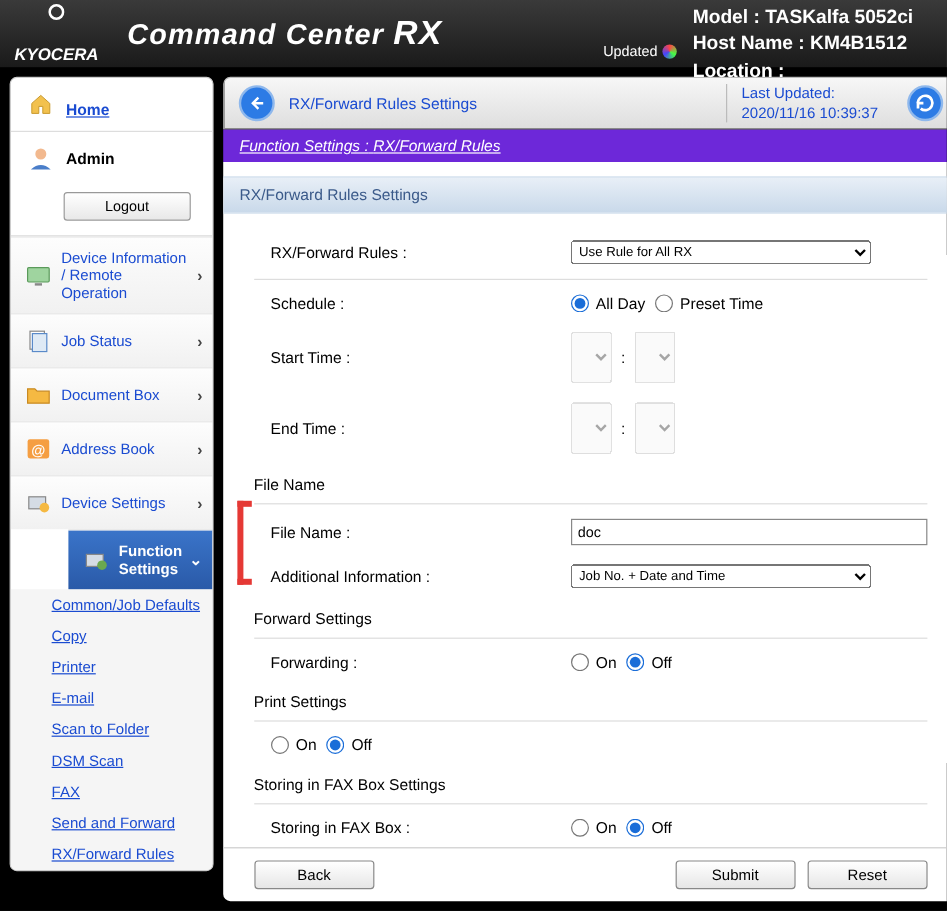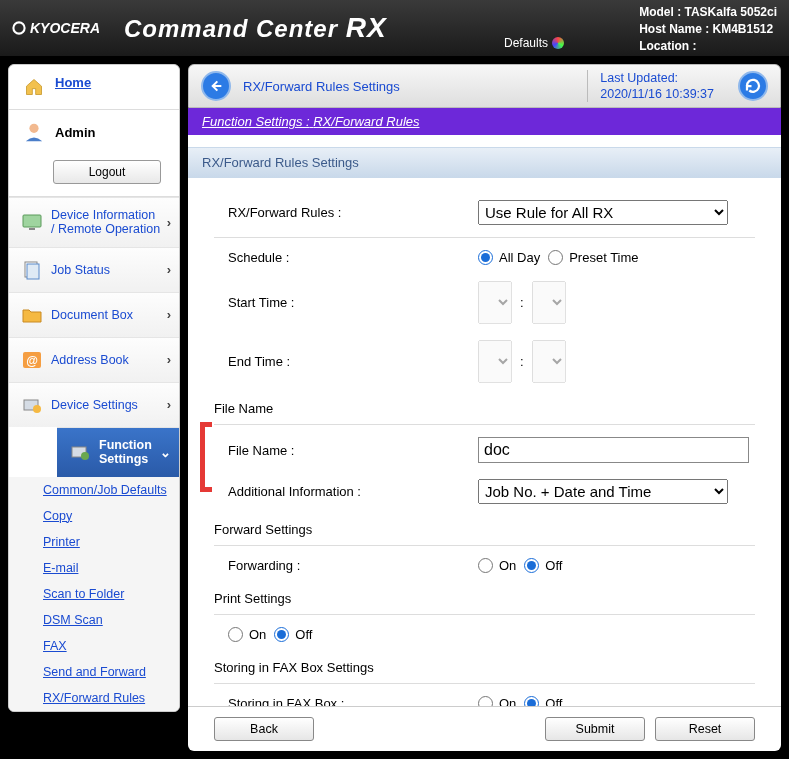--- a/index.html
+++ b/index.html
@@ -1,33 +1,33 @@
 <!DOCTYPE html>
 <html><head>
 <meta charset="utf-8">
 <style>
   * { box-sizing: border-box; margin: 0; padding: 0; }
   body { font-family: Arial, sans-serif; font-size: 13px; background: #000; width: 789px; height: 759px; overflow: hidden; }
 
   
   .header { height: 56px; background: linear-gradient(#3a3a3a,#1a1a1a); display: flex; align-items: center; padding: 0 12px; position: relative; }
-  .logo-kyo { color: #fff; font-weight: bold; font-style: italic; font-size: 14px; display: flex; align-items: center; gap: 4px; }
+  .logo-kyo { color: #fff; font-weight: bold; font-style: italic; font-size: 14px; display: flex; align-items: center; gap: 20px; flex-direction: column; }
   .title-img { color: #fff; font-style: italic; font-weight: bold; font-size: 24px; margin-left: 24px; letter-spacing: 1px; }
   .title-img .rx { font-size: 28px; }
   .taskalfa { color: #fff; font-size: 12px; position: absolute; right: 225px; bottom: 6px; display:flex; align-items:center; gap:4px;}
   .taskalfa .dot{width:12px;height:12px;border-radius:50%;background:conic-gradient(#f44,#4f4,#44f,#f44);}
-  .device-info { color: #fff; font-size: 12px; position: absolute; right: 12px; top: 4px; line-height: 1.4; font-weight: bold; }
+  .device-info { color: #fff; font-size: 16px; position: absolute; right: 28px; top: 4px; line-height: 1.4; font-weight: bold; }
 
   
   .columns { display: flex; background: #000; height: calc(759px - 56px); }
 
   .sidebar { width: 188px; background: #000; padding: 8px; }
   .side-panel { background: #fff; border-radius: 6px; overflow: hidden; border: 1px solid #ccc; }
 
-  .home-row { display: flex; align-items: flex-start; padding: 10px 12px; border-bottom: 1px solid #ddd; gap: 8px; }
+  .home-row { display: flex; align-items: flex-end; padding: 10px 12px; border-bottom: 1px solid #ddd; gap: 8px; }
   .home-row a { color: #1a4bd1; text-decoration: underline; font-weight: bold; }
   .admin-row { display: flex; align-items: center; padding: 10px 12px; gap: 8px; }
   .admin-row .name { font-weight: bold; }
   .logout-wrap { padding: 6px 18px 12px 44px; border-bottom: 1px solid #ddd; }
   .logout-btn { width: 100%; padding: 4px 0; background: linear-gradient(#fff,#e8e8e8); border: 1px solid #999; border-radius: 3px; font-size: 12px; cursor:pointer;}
 
   .nav-item { display: flex; align-items: center; padding: 10px 8px 10px 10px; border-top: 1px solid #e5e5e5; gap: 6px; cursor: pointer; background:linear-gradient(#fdfdfd,#f1f1f1); position:relative;}
   .nav-item .lbl { color: #1a4bd1; flex:1; font-size:12.5px; line-height:1.15;}
   .nav-item .chev { color:#444; font-weight:bold; }
   .nav-item.active { background: linear-gradient(#3a74c9,#2a5aa8); margin-left: 48px; }
@@ -54,23 +54,23 @@
   .section-h { background: linear-gradient(#e8eff7,#c9d9ea); color: #3b5a8a; padding: 7px 14px; font-size: 13px; border-top:1px solid #c9d9ea; border-bottom:1px solid #c9d9ea; }
 
   .form-area { padding: 14px 26px; overflow:auto; flex:1;}
 
   .form-row { display: flex; align-items: center; padding: 8px 0 8px 14px; }
   .form-row.hr { border-top: 1px solid #ddd; margin-top:4px; padding-top:12px;}
   .form-row .lbl { width: 250px; font-size: 13px; }
   .form-row .ctrl { flex:1; display:flex; align-items:center; gap:8px;}
   .subh { font-size: 13px; padding: 10px 0 4px 0; }
 
-  select.big { width: 250px; padding: 2px; font-size:15px;}
+  select.big { width: 250px; padding: 2px; font-size:11px;}
   select.sm { width: 34px; padding: 12px;}
-  input[type=text].big { width: 271px; padding: 3px 5px; font-size: 16px; border:1px solid #888;}
+  input[type=text].big { width: 297px; padding: 3px 5px; font-size: 12px; border:1px solid #888;}
   .radio-grp { display:flex; gap: 90px; }
   .radio-grp label { display:flex; align-items:center; gap:6px; font-size:13px;}
   input[type=radio]{ accent-color: #1a6dd8; width:15px; height:15px;}
 
   .red-mark { position: absolute; left: -4px; top: 0; width: 12px; height: 70px; border-left: 5px solid #e53935; border-top: 5px solid #e53935; border-bottom: 5px solid #e53935; }
   .file-block { position: relative; padding-left: 0;}
   .file-block .red-mark { left: -14px; top: -2px; }
 
   .btn-bar { border-top: 1px solid #ccc; padding: 10px 26px; display:flex; align-items:center;}
   .btn { padding: 4px 0; background: linear-gradient(#fff,#e6e6e6); border: 1px solid #888; border-radius: 3px; width: 100px; font-size:12.5px; cursor:pointer;}
@@ -84,21 +84,21 @@
   <div class="logo-kyo">
     <svg width="14" height="14" viewBox="0 0 10 10">
         <circle cx="5" cy="5" r="4" fill="none" stroke="#fff" stroke-width="1.5"></circle>
       </svg>
     <span>KYOCERA</span>
   </div>
   <div class="title-img">
     <span>Command Center</span> <span class="rx">RX</span>
   </div>
   <div class="taskalfa">
-      <span>Defaults</span>
+      <span>Updated</span>
       <span class="dot"></span>
     </div>
   <div class="device-info">
     <div><span>Model :</span> <span>TASKalfa 5052ci</span></div>
     <div><span>Host Name :</span> <span>KM4B1512</span></div>
     <div><span>Location :</span> <span></span></div>
   </div>
 </div>
 
 <div class="columns">

